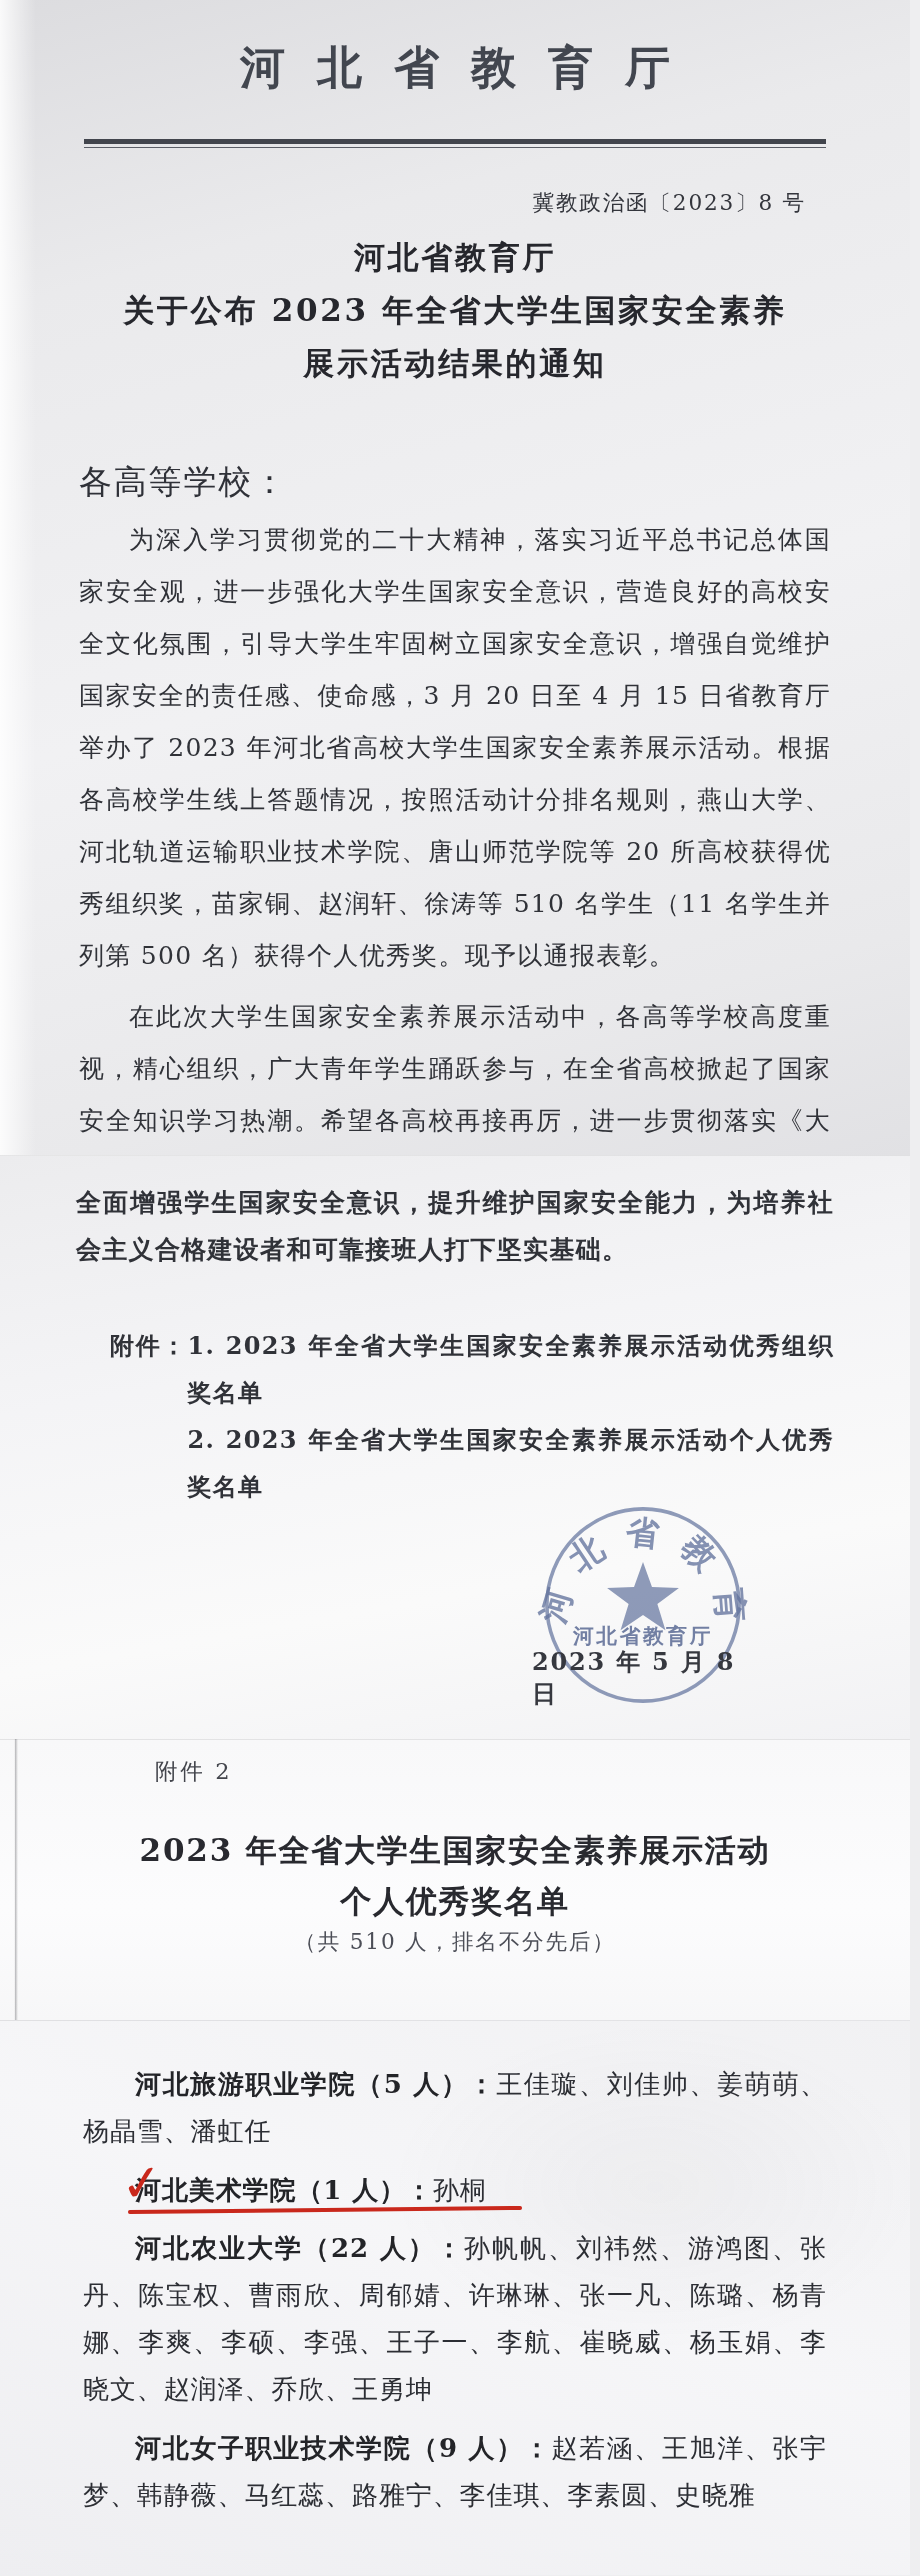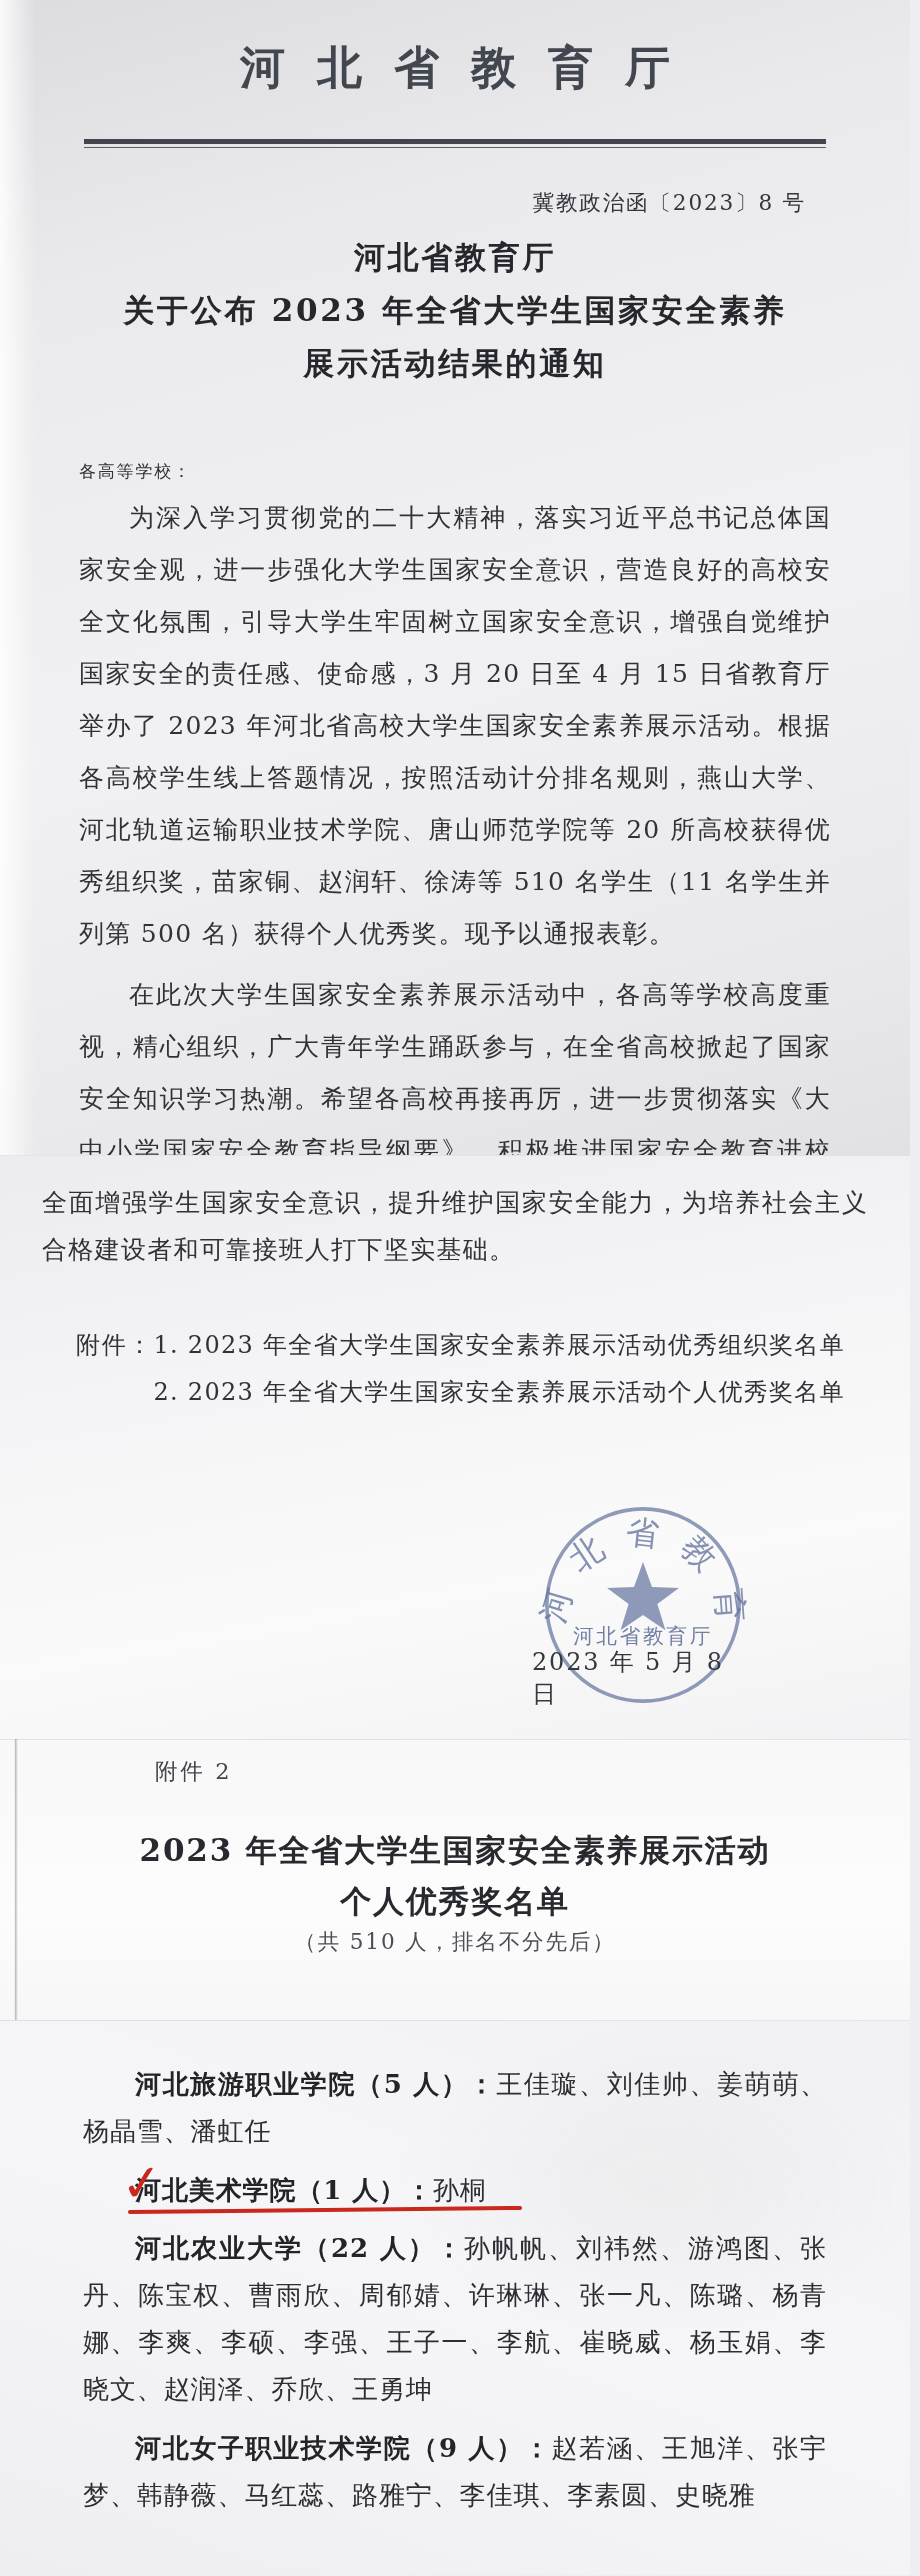--- a/index.html
+++ b/index.html
@@ -26,32 +26,33 @@
   }
   .rule-wrap { margin: 41px 5.4px 0 5.4px; }
   .rule-thick { height: 4.5px; background: #42454d; }
   .rule-thin  { height: 0.9px; background: #5a5d66; margin-top: 3.6px; }
   .doc-number {
     margin-top: 40px; text-align: right; padding-right: 25px;
     font-size: 21.6px; letter-spacing: 1.8px; color: #33353c;
   }
   .main-title { margin-top: 14.4px; text-align: center; font-weight: 700; color: #26272d; }
   .main-title .t-line { font-size: 31px; line-height: 53px; letter-spacing: 2.7px; }
-  .salutation { margin-top: 70px; font-size: 17px; letter-spacing: 1.8px; }
+  .salutation { margin-top: 70px; font-size: 33px; letter-spacing: 1.8px; }
   .body-para {
     margin-top: 9px; font-size: 25px; line-height: 52px; letter-spacing: 1.3px;
     text-align: justify; text-indent: 2em; color: #303238;
   }
 
   
   #page2 {
     height: 584px;
     border-top: 0.9px solid rgba(0,0,0,.07);
     background: linear-gradient(170deg, #ececee 0%, #f4f4f6 35%, #fafafa 70%, #f2f2f4 100%);
-    padding: 0 42px;
+    padding: 0 76px;
+    font-weight: bold;
   }
   .para-continued {
     margin-top: 23.4px; font-size: 25px; line-height: 47px; letter-spacing: 1.3px;
     text-align: justify; color: #303238;
   }
   .attachments { margin-top: 49px; margin-left: 34px; display: flex; font-size: 24px; color: #303238; }
   .attachments .att-label { flex: 0 0 auto; letter-spacing: 1.8px; line-height: 47px; }
   .attachments .att-items { flex: 1 1 auto; }
   .attachments .att-item { line-height: 47px; letter-spacing: 1.3px; text-align: justify; }
   .seal-box { position: absolute; left: 537px; top: 343px; width: 212px; height: 212px; }

